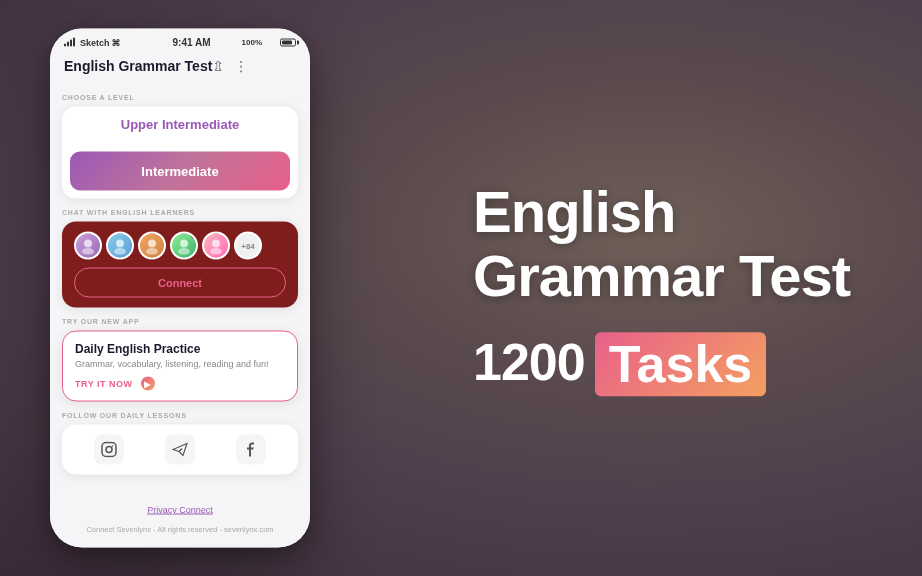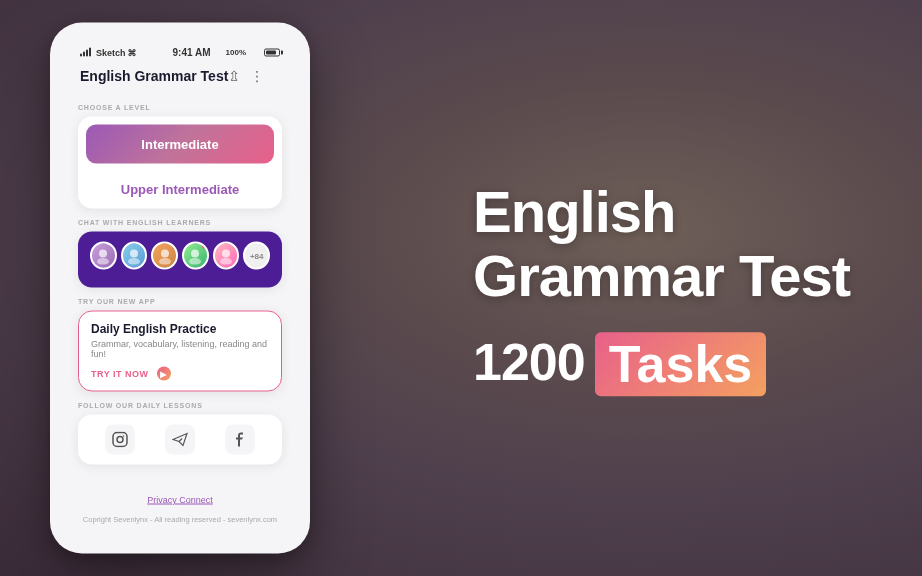--- a/index.html
+++ b/index.html
@@ -79,21 +79,21 @@
       transform: translateY(-50%);
       z-index: 10;
       width: 260px;
     }
 
     .phone {
       background: #f5f5f7;
       border-radius: 32px;
       overflow: hidden;
       box-shadow: 0 20px 60px rgba(0,0,0,0.4), 0 4px 15px rgba(0,0,0,0.2);
-      padding: 16px;
+      padding: 0;
     }
 
     
     .status-bar {
       background: #f5f5f7;
       display: flex;
       justify-content: space-between;
       align-items: center;
       padding: 8px 14px 4px;
       font-size: 9px;
@@ -204,21 +204,21 @@
 
     .level-btn-upper {
       background: transparent;
       color: #9b59b6;
       border-bottom: none;
       padding: 10px 12px 12px;
     }
 
     
     .chat-card {
-      background: #4c1d95;
+      background: #7f1d1d;
       border-radius: 14px;
       padding: 10px 12px;
       box-shadow: 0 2px 12px rgba(0,0,0,0.08);
       margin-bottom: 10px;
     }
 
     .avatars-row {
       display: flex;
       align-items: center;
       gap: 4px;
@@ -443,22 +443,22 @@
       <div class="header-icons">
         <span class="header-icon">⇫</span>
         <span class="header-icon">⋮</span>
       </div>
     </div>
 
     <div class="phone-content">
 
       <div class="section-label">CHOOSE A LEVEL</div>
       <div class="level-card">
+        <button class="level-btn level-btn-upper">Upper Intermediate</button>
         <button class="level-btn level-btn-intermediate">Intermediate</button>
-        <button class="level-btn level-btn-upper">Upper Intermediate</button>
       </div>
 
       <div class="section-label">CHAT WITH ENGLISH LEARNERS</div>
       <div class="chat-card">
         <div class="avatars-row">
           <div class="avatar-circle avatar-1">
             <svg width="18" height="18" viewBox="0 0 18 18">
                 <circle cx="9" cy="7" r="4" fill="rgba(255,255,255,0.7)"></circle>
                 <ellipse cx="9" cy="15" rx="6" ry="3.5" fill="rgba(255,255,255,0.5)"></ellipse>
               </svg>
@@ -483,20 +483,21 @@
             <div class="notif-dot"></div>
           </div>
           <div class="avatar-circle avatar-5">
             <svg width="18" height="18" viewBox="0 0 18 18">
                 <circle cx="9" cy="7" r="4" fill="rgba(255,255,255,0.7)"></circle>
                 <ellipse cx="9" cy="15" rx="6" ry="3.5" fill="rgba(255,255,255,0.5)"></ellipse>
               </svg>
           </div>
           <div class="avatar-count">+84</div>
         </div>
+        <button class="connect-btn">Connect</button>
       </div>
 
       <div class="section-label">TRY OUR NEW APP</div>
       <div class="app-promo-card">
         <div class="promo-title">Daily English Practice</div>
         <div class="promo-desc">Grammar, vocabulary, listening, reading and fun!</div>
         <button class="try-btn">
           <span>TRY IT NOW</span>
           <div class="try-arrow">▶</div>
         </button>
@@ -522,17 +523,17 @@
             <svg width="16" height="16" viewBox="0 0 16 16" fill="none">
               <path d="M9 3H11V1H9C7.3 1 6 2.3 6 4V6H4V8H6V15H8V8H10L11 6H8V4C8 3.4 8.4 3 9 3Z" fill="#555"></path>
             </svg>
           </div>
         </div>
       </div>
     </div>
 
     <div class="phone-footer">
       <a class="privacy-link" href="#">Privacy Connect</a>
-      <span class="copyright-text">Copright Sevenlynx - All reading reserved - sevenlynx.com</span>
+      <span class="copyright-text">Connect Sevenlynx - All rights reserved - sevenlynx.com</span>
     </div>
 
   </div>
 </div>
 
 </body></html>

